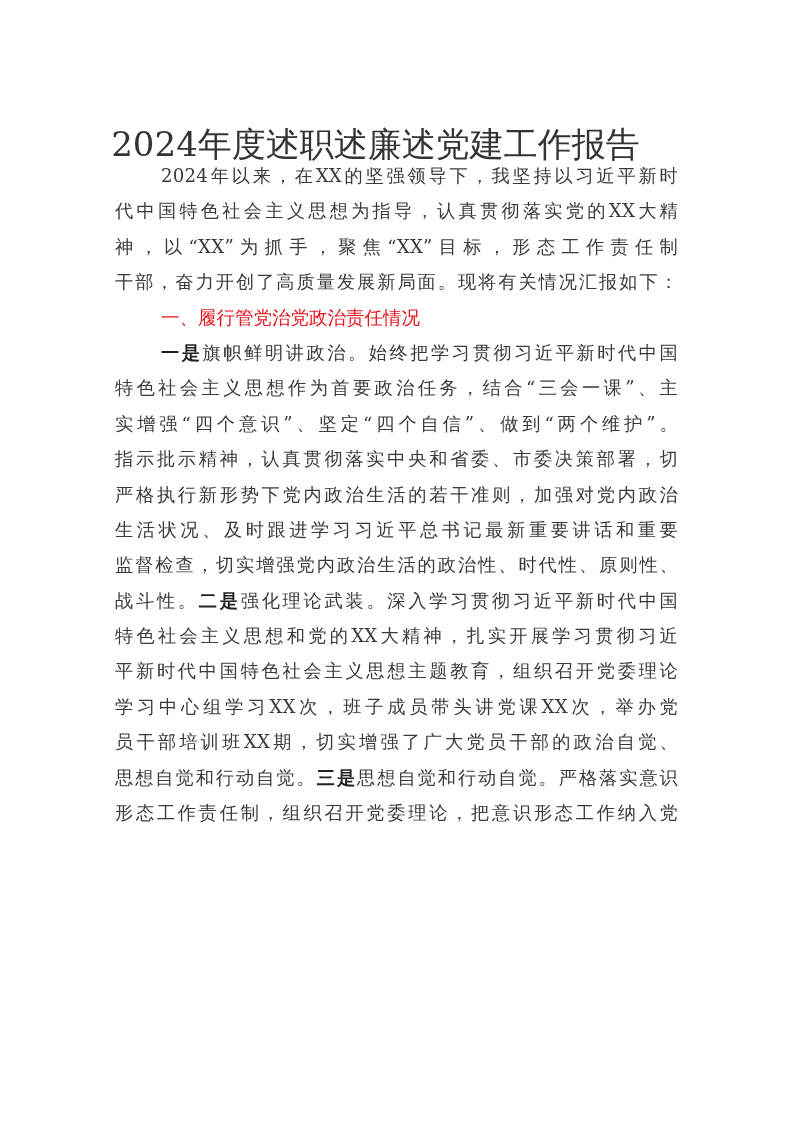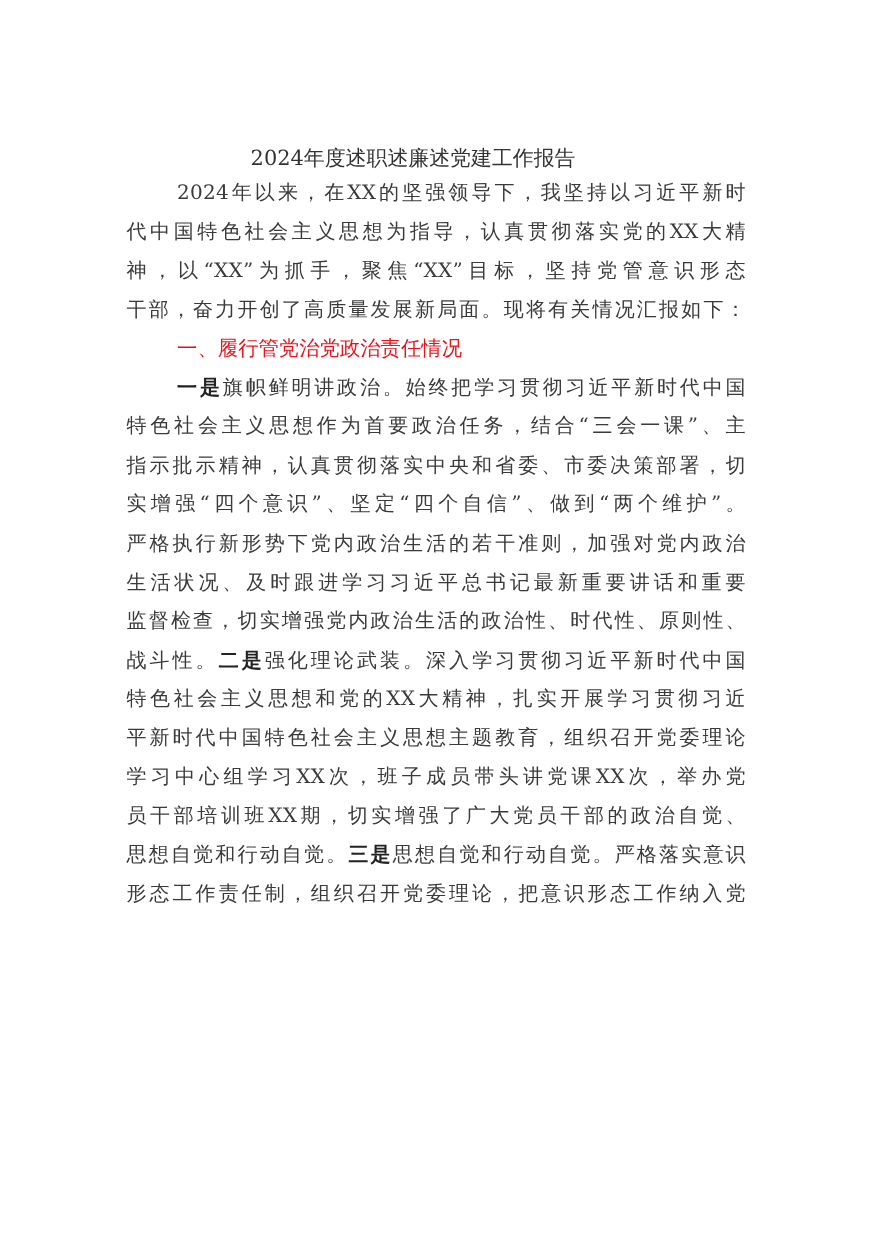--- a/index.html
+++ b/index.html
@@ -21,21 +21,21 @@
       width: 793px;
       height: 1122px;
       background: #ffffff;
     }
     .title {
       position: absolute;
       left: 0;
       width: 751px;
       top: 124px;
       text-align: center;
-      font-size: 19px;
+      font-size: 34px;
       line-height: 40px;
       color: #333333;
       letter-spacing: 0px;
       font-family: "DejaVu Serif", "Liberation Serif", serif;
     }
     .body {
       position: absolute;
       left: 115px;
       top: 158px;
       width: 563px;
@@ -69,29 +69,29 @@
 <body>
 
 <div class="page">
 
   <div class="title">2024年度述职述廉述党建工作报告</div>
 
   <div class="body">
 
     <div class="line indent">2024年以来，在XX的坚强领导下，我坚持以习近平新时</div>
     <div class="line">代中国特色社会主义思想为指导，认真贯彻落实党的XX大精</div>
-    <div class="line">神，以“XX”为抓手，聚焦“XX”目标，坚持党管意识形态</div>
+    <div class="line">神，以“XX”为抓手，聚焦“XX”目标，形态工作责任制</div>
     <div class="line">干部，奋力开创了高质量发展新局面。现将有关情况汇报如下：</div>
 
     <div class="line indent heading">一、履行管党治党政治责任情况</div>
 
     <div class="line indent"><span class="bold">一是</span><span>旗帜鲜明讲政治。始终把学习贯彻习近平新时代中国</span></div>
     <div class="line">特色社会主义思想作为首要政治任务，结合“三会一课”、主</div>
+    <div class="line">实增强“四个意识”、坚定“四个自信”、做到“两个维护”。</div>
     <div class="line">指示批示精神，认真贯彻落实中央和省委、市委决策部署，切</div>
-    <div class="line">实增强“四个意识”、坚定“四个自信”、做到“两个维护”。</div>
     <div class="line">严格执行新形势下党内政治生活的若干准则，加强对党内政治</div>
     <div class="line">生活状况、及时跟进学习习近平总书记最新重要讲话和重要</div>
     <div class="line">监督检查，切实增强党内政治生活的政治性、时代性、原则性、</div>
     <div class="line"><span>战斗性。</span><span class="bold">二是</span><span>强化理论武装。深入学习贯彻习近平新时代中国</span></div>
     <div class="line">特色社会主义思想和党的XX大精神，扎实开展学习贯彻习近</div>
     <div class="line">平新时代中国特色社会主义思想主题教育，组织召开党委理论</div>
     <div class="line">学习中心组学习XX次，班子成员带头讲党课XX次，举办党</div>
     <div class="line">员干部培训班XX期，切实增强了广大党员干部的政治自觉、</div>
     <div class="line"><span>思想自觉和行动自觉。</span><span class="bold">三是</span><span>思想自觉和行动自觉。严格落实意识</span></div>
     <div class="line">形态工作责任制，组织召开党委理论，把意识形态工作纳入党</div>

